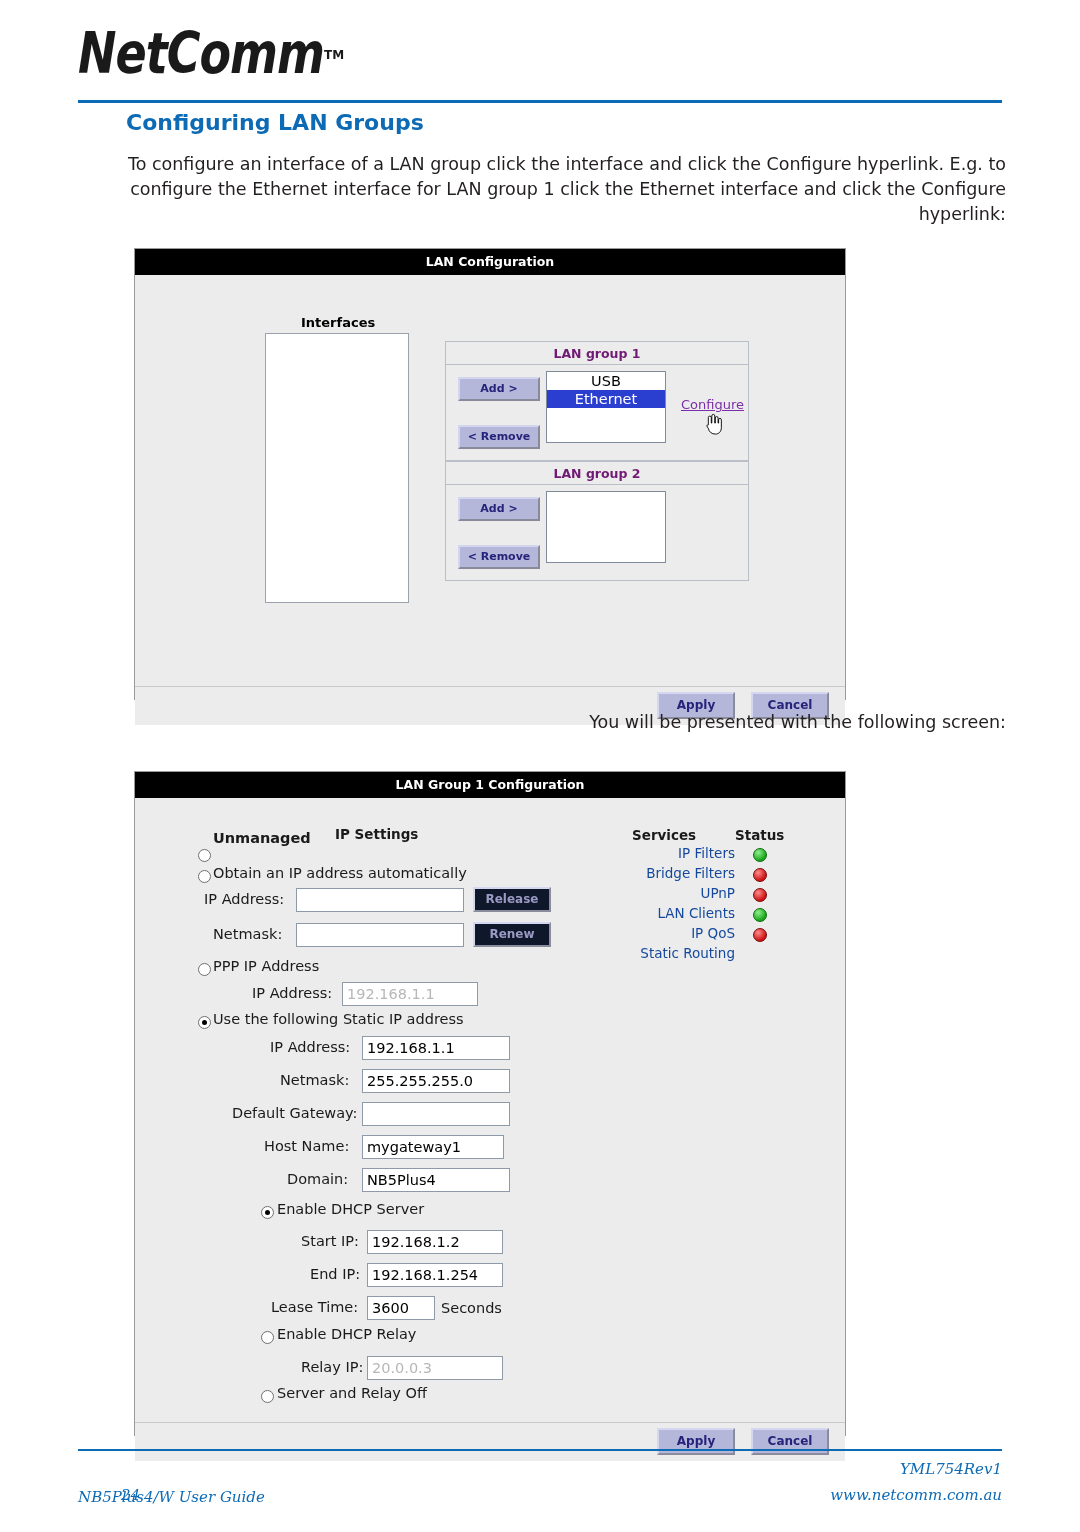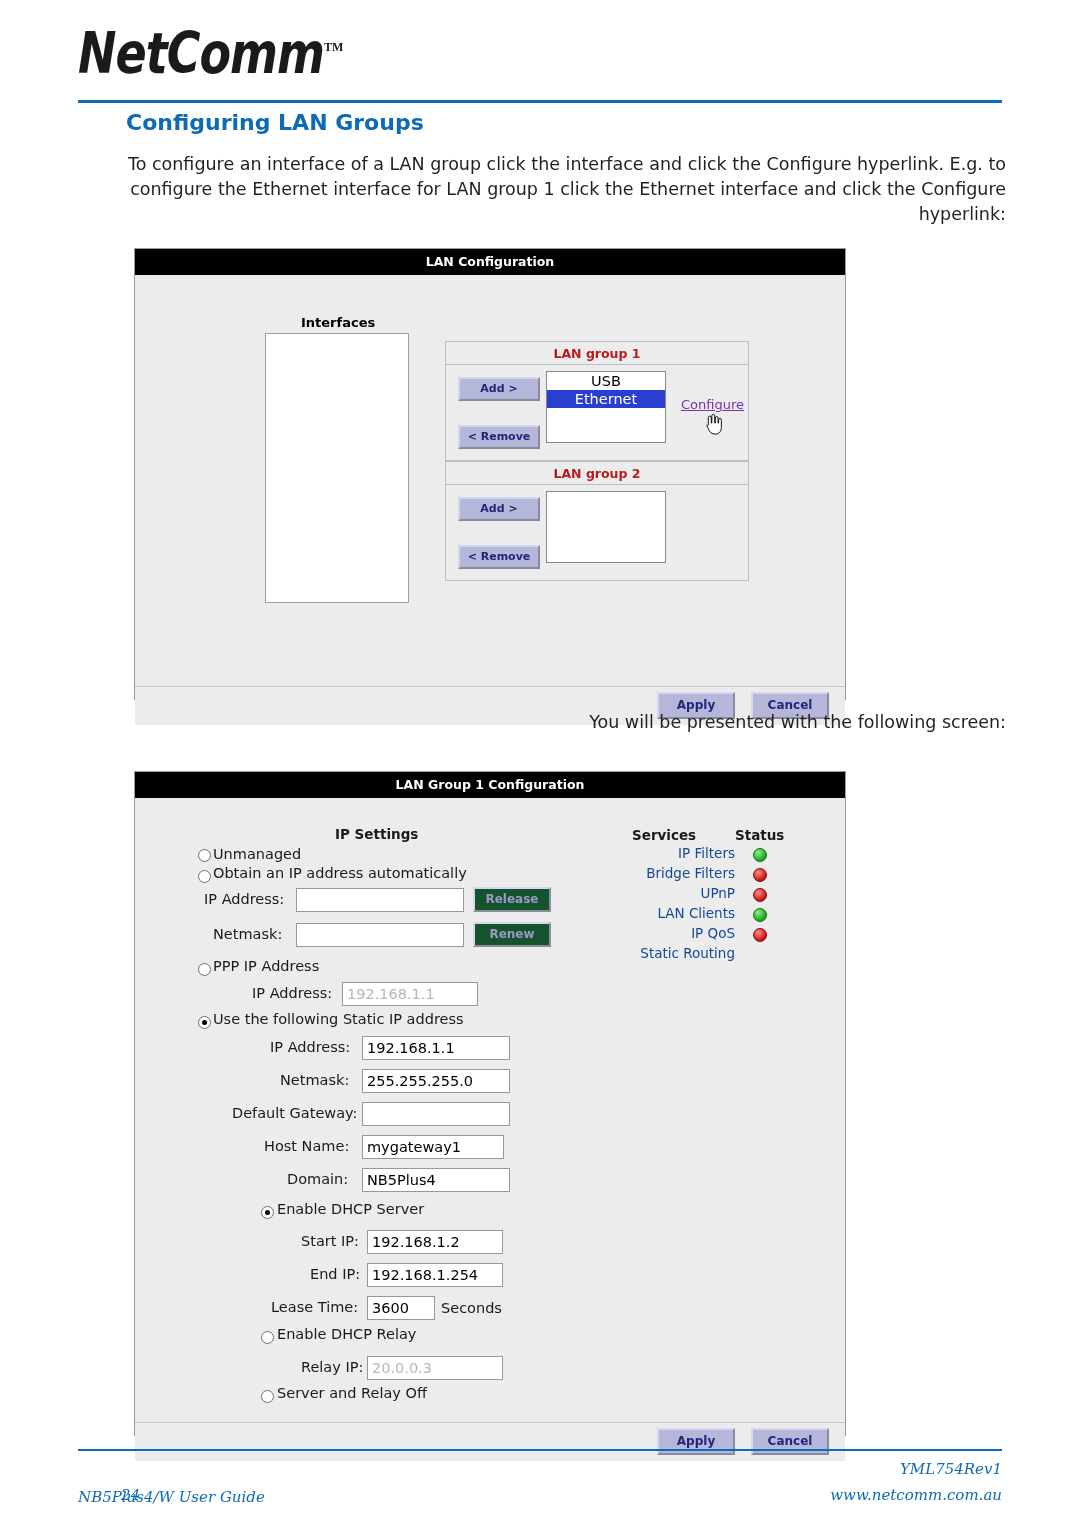--- a/index.html
+++ b/index.html
@@ -19,22 +19,22 @@
   .logo-text {
     font-family:"DejaVu Sans", sans-serif;
     font-weight:bold; font-style:italic;
     font-size:46px; letter-spacing:-1px;
     color:#1a1a1a;
     transform:scaleY(1.25);
     transform-origin:left top;
     line-height:1;
   }
   .logo-tm {
-    position:absolute; left:246px; top:16px;
-    font-size:12px; font-weight:bold; color:#1a1a1a;font-family:Liberation Serif, serif;
+    position:absolute; left:246px; top:24px;
+    font-size:12px; font-weight:bold; color:#1a1a1a;
   }
   .header-rule {
     position:absolute; left:78px; top:100px; width:924px; height:3px;
     background:#0d6ab5;
   }
 
   
   .page-title {
     position:absolute; left:126px; top:110px;
     font-size:22px; color:#0d6ab5; font-weight:bold;
@@ -77,21 +77,21 @@
     font-size:13px; font-weight:bold; color:#000;
   }
   .iface-box {
     position:absolute; left:130px; top:58px; width:142px; height:268px;
     background:#ffffff; border:1px solid #9aa2b0;
   }
   .group-panel {
     position:absolute; border:1px solid #b9bec7; background:#ececec;
   }
   .group-head {
-    text-align:center; font-size:12.5px; font-weight:bold; color:#b91c1c;
+    text-align:center; font-size:12.5px; font-weight:bold; color:#701a75;
     padding:4px 0 3px 0; border-bottom:1px solid #b9bec7;
     background:#ececec;
   }
   .btn3d {
     background:#b5b7da; border:2px outset #d3d5ee;
     color:#26247a; font-size:11px; font-weight:bold;
     text-align:center; padding:3px 0 4px 0; width:78px;
     font-family:"DejaVu Sans", sans-serif;
   }
   .listbox {
@@ -131,21 +131,21 @@
   .s2-input.ghost { color:#b7b7b7; }
   .radio {
     position:absolute; width:13px; height:13px; border-radius:50%;
     border:1px solid #6f6f6f; background:#fff; box-sizing:border-box;
   }
   .radio.on::after {
     content:""; position:absolute; left:3px; top:3px;
     width:5px; height:5px; border-radius:50%; background:#000;
   }
   .gbtn {
-    position:absolute; background:#14532d; border:2px outset #d5d7f0;
+    position:absolute; background:#0f172a; border:2px outset #d5d7f0;
     color:#9a9ac4; font-size:12px; font-weight:bold;
     width:74px; text-align:center; padding:3px 0 4px 0;
   }
   .svc-link { position:absolute; color:#14489c; font-size:13.5px; text-align:right; }
   .led {
     position:absolute; width:12px; height:12px; border-radius:50%;
   }
   .led.green { background:radial-gradient(circle at 35% 30%, #8ef08e, #16a516 70%); border:1px solid #0d6b0d; }
   .led.red { background:radial-gradient(circle at 35% 30%, #ff8a8a, #cc1111 70%); border:1px solid #7a0b0b; }
 
@@ -235,21 +235,21 @@
 
   <div class="shot" id="shot2">
     <div class="shot-title">LAN Group 1 Configuration</div>
     <div class="shot-body">
 
       <div class="s2-lbl s2-bold" style="left:200px; top:28px;">IP Settings</div>
       <div class="s2-lbl s2-bold" style="left:497px; top:29px;">Services</div>
       <div class="s2-lbl s2-bold" style="left:600px; top:29px;">Status</div>
 
       <div class="radio" style="left:63px; top:51px;"></div>
-      <div class="s2-lbl" style="left:78px; top:48px;">Unmanaged</div>
+      <div class="s2-lbl" style="left:78px; top:32px;font-weight:bold;">Unmanaged</div>
 
       <div class="radio" style="left:63px; top:72px;"></div>
       <div class="s2-lbl" style="left:78px; top:67px;">Obtain an IP address automatically</div>
 
       <div class="s2-lbl" style="left:69px; top:93px;">IP Address:</div>
       <div class="s2-input" style="left:161px; top:90px; width:168px;"></div>
       <div class="gbtn" style="left:338px; top:89px;">Release</div>
 
       <div class="s2-lbl" style="left:78px; top:128px;">Netmask:</div>
       <div class="s2-input" style="left:161px; top:125px; width:168px;"></div>

